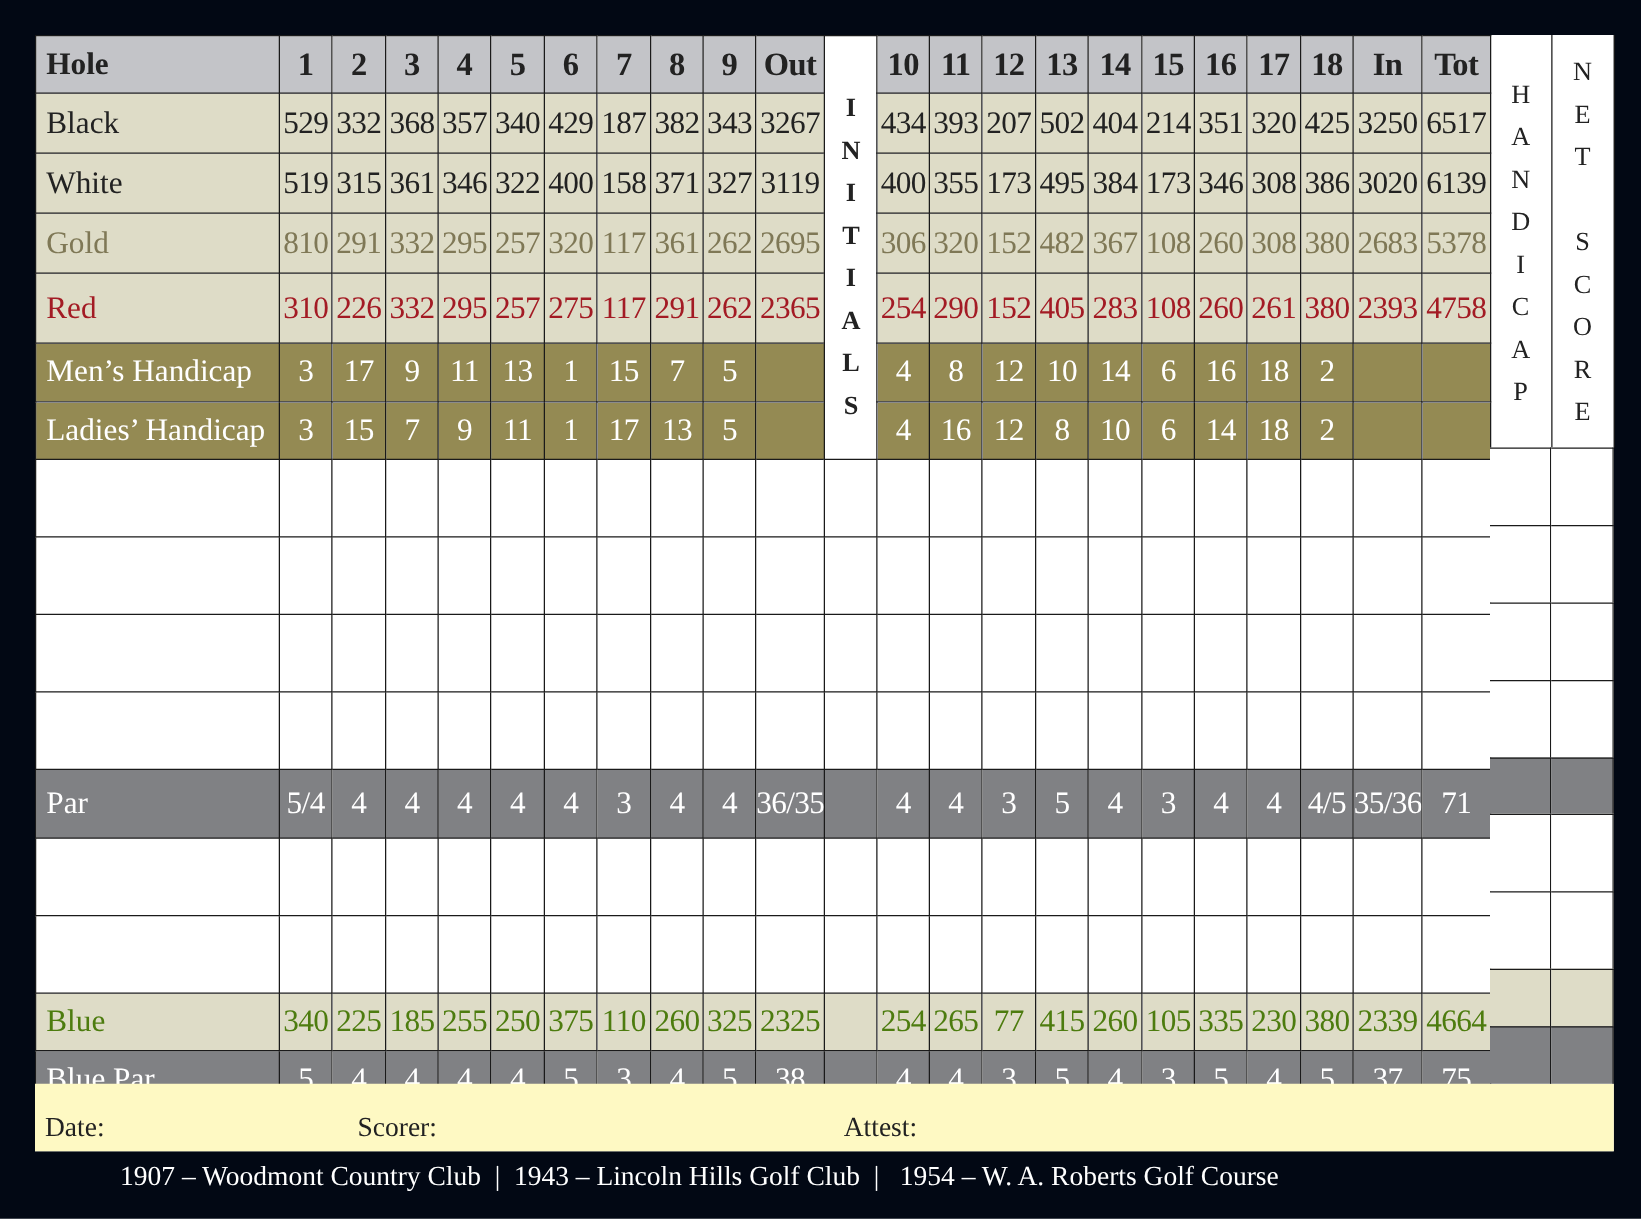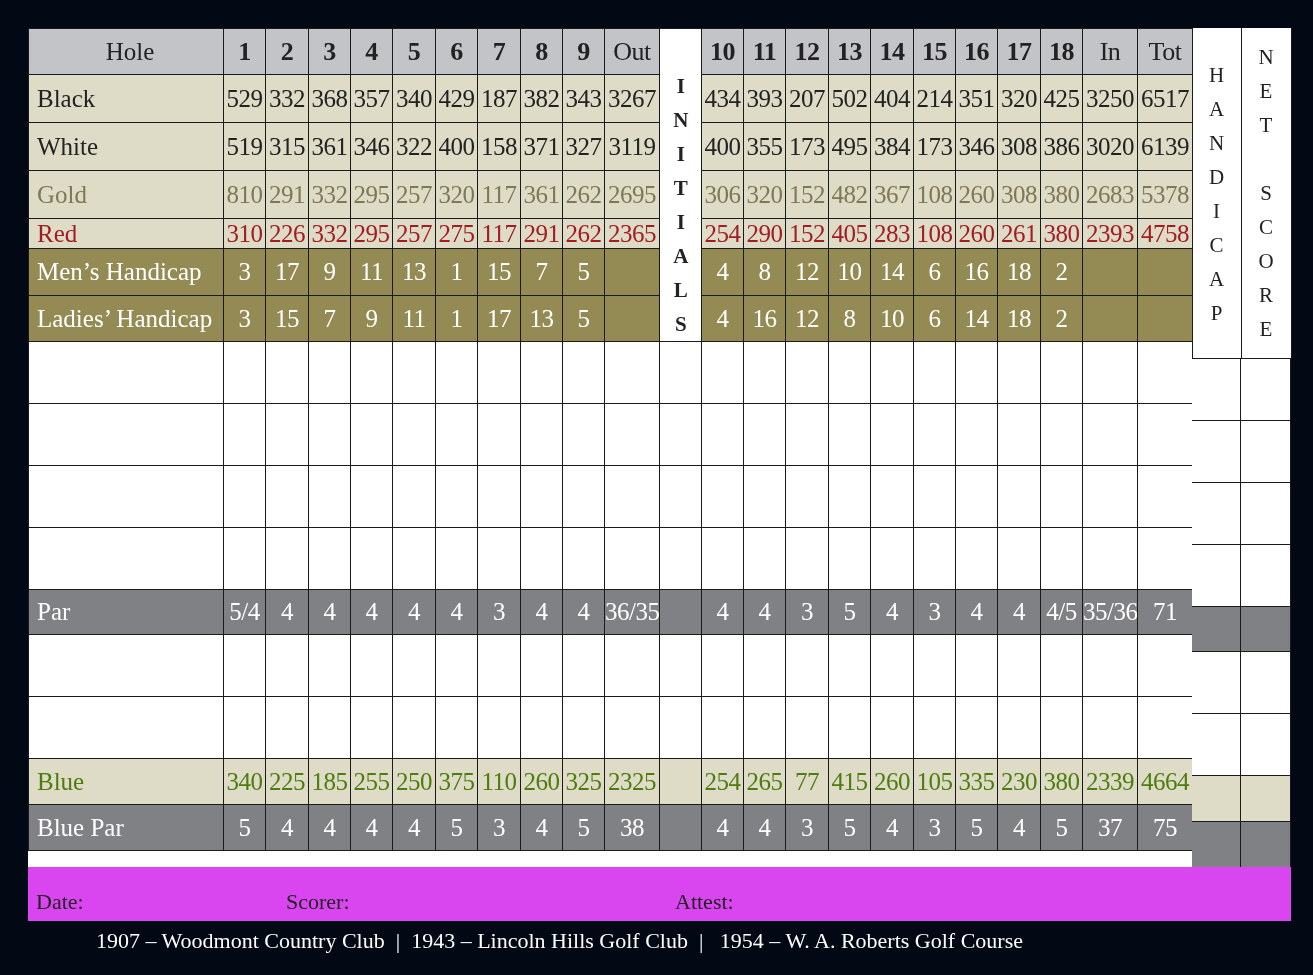--- a/index.html
+++ b/index.html
@@ -3,34 +3,34 @@
 <meta charset="utf-8">
 <style>
   html, body { margin:0; padding:0; }
   body { width:1313px; height:975px; background:#020814; position:relative; overflow:hidden;
          font-family:"Liberation Serif","DejaVu Serif",serif; }
   #card { position:absolute; left:28px; top:28px; width:1263px; height:893px; background:#ffffff; }
   table.sc { position:absolute; left:28px; top:28px; border-collapse:collapse; table-layout:fixed; width:1164px; }
   table.sc td { border:1px solid #1a1a1a; padding:0; text-align:center; font-size:25px; white-space:nowrap; overflow:hidden; letter-spacing:-0.5px; }
   table.sc td.lbl { text-align:left; padding-left:8px; font-size:25px; letter-spacing:0; }
   tr.hdr td { background:#c3c4c8; color:#222; font-weight:bold; font-size:26px; }
-  tr.hdr td.lbl, tr.hdr td.tot { font-weight:normal;text-align:center; }
+  tr.hdr td.lbl, tr.hdr td.tot { font-weight:bold; }
   tr.yard td { background:#dedcc7; }
   tr.black td { color:#222;text-align:center; }
   tr.white td { color:#222; }
   tr.gold td { color:#7f7856; }
   tr.red td { color:#a31b24; }
   tr.blue td { color:#4d7c0f; }
   tr.hcp td { background:#948a53; color:#ffffff; }
   tr.par td { background:#808184; color:#ffffff; }
   tr.blank td { background:#ffffff; }
   td.init { background:#ffffff !important; border-top:none; border-bottom:none; }
   .vtext { display:flex; flex-direction:column; align-items:center; font-size:21px; line-height:34px; color:#222; }
   .side { position:absolute; top:28px; width:49px; height:330px; border-right:1px solid #1a1a1a; }
-  .sign { position:absolute; top:867px; left:28px; width:1263px; height:54px; background:#d946ef; font-size:22px; color:#222; }
+  .sign { position:absolute; top:867px; left:28px; width:1263px; height:54px; background:#fef9c3; font-size:22px; color:#222; }
   .sign span { position:absolute; top:22px; }
   .footer { position:absolute; top:928px; left:0; width:1119px; text-align:center; color:#ffffff; font-size:22px; }
   .frac { font-size:22px; }
 </style>
 </head>
 <body>
 
 <div id="card"></div>
 
 <table class="sc" id="sc">
@@ -161,21 +161,21 @@
         <td>152</td>
         <td>482</td>
         <td>367</td>
         <td>108</td>
         <td>260</td>
         <td>308</td>
         <td>380</td>
         <td>2683</td>
         <td>5378</td>
       </tr>
-      <tr class="yard red" style="height: 30px;">
+      <tr class="yard red" style="height: 56px;">
         <td class="lbl">Red</td>
         <td>310</td>
         <td>226</td>
         <td>332</td>
         <td>295</td>
         <td>257</td>
         <td>275</td>
         <td>117</td>
         <td>291</td>
         <td>262</td>
@@ -333,21 +333,21 @@
         <td></td>
         <td></td>
         <td></td>
         <td></td>
         <td></td>
         <td></td>
         <td></td>
         <td></td>
         <td></td>
       </tr>
-      <tr class="par" style="height: 45px;">
+      <tr class="par" style="height: 55px;">
         <td class="lbl">Par</td>
         <td class="frac">5/4</td>
         <td>4</td>
         <td>4</td>
         <td>4</td>
         <td>4</td>
         <td>4</td>
         <td>3</td>
         <td>4</td>
         <td>4</td>

